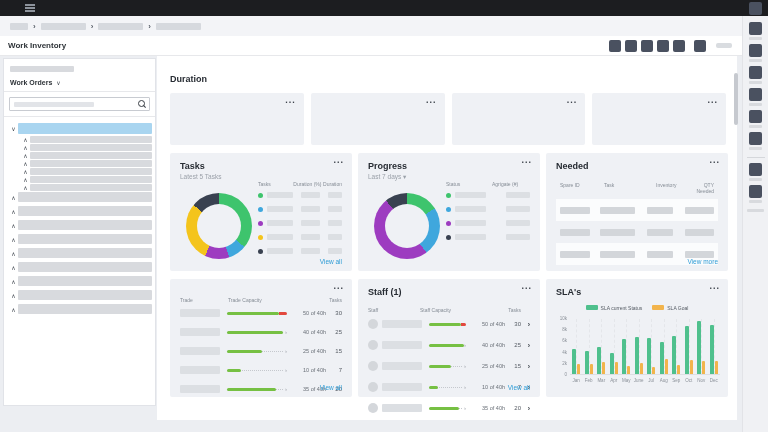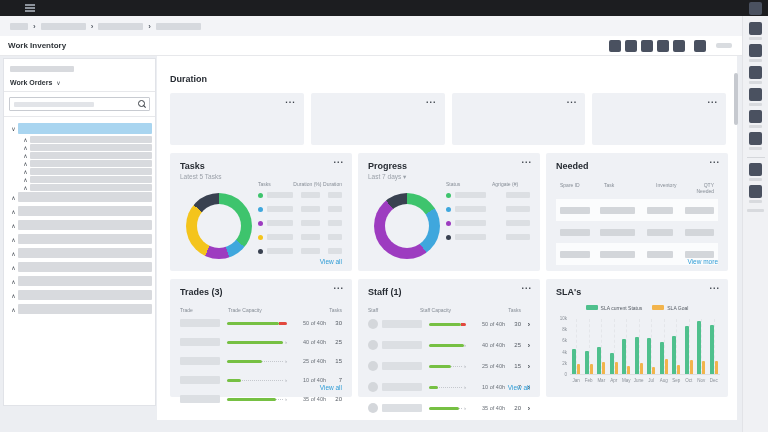--- a/index.html
+++ b/index.html
@@ -404,21 +404,20 @@
             <div class="sp-cell" style="width: 30px; margin-right: 0px; margin-left: auto;"></div>
           </div>
         </div>
       <span class="viewall">View more</span>
     </div>
   </div>
 
   <div class="row bot-row">
 
     <div class="card">
-      <h3>Trades (3)</h3>
       <span class="menu">...</span>
       <div id="trades-body">
           <div class="cap-head">
             <span style="width: 48px;">Trade</span>
             <span style="flex: 1 1 0%;">Trade Capacity</span>
             <span style="width: 16px; text-align: right;">Tasks</span>
           </div>
           <div class="cap-row">
             <div class="cap-name"></div>
             <div class="track">

